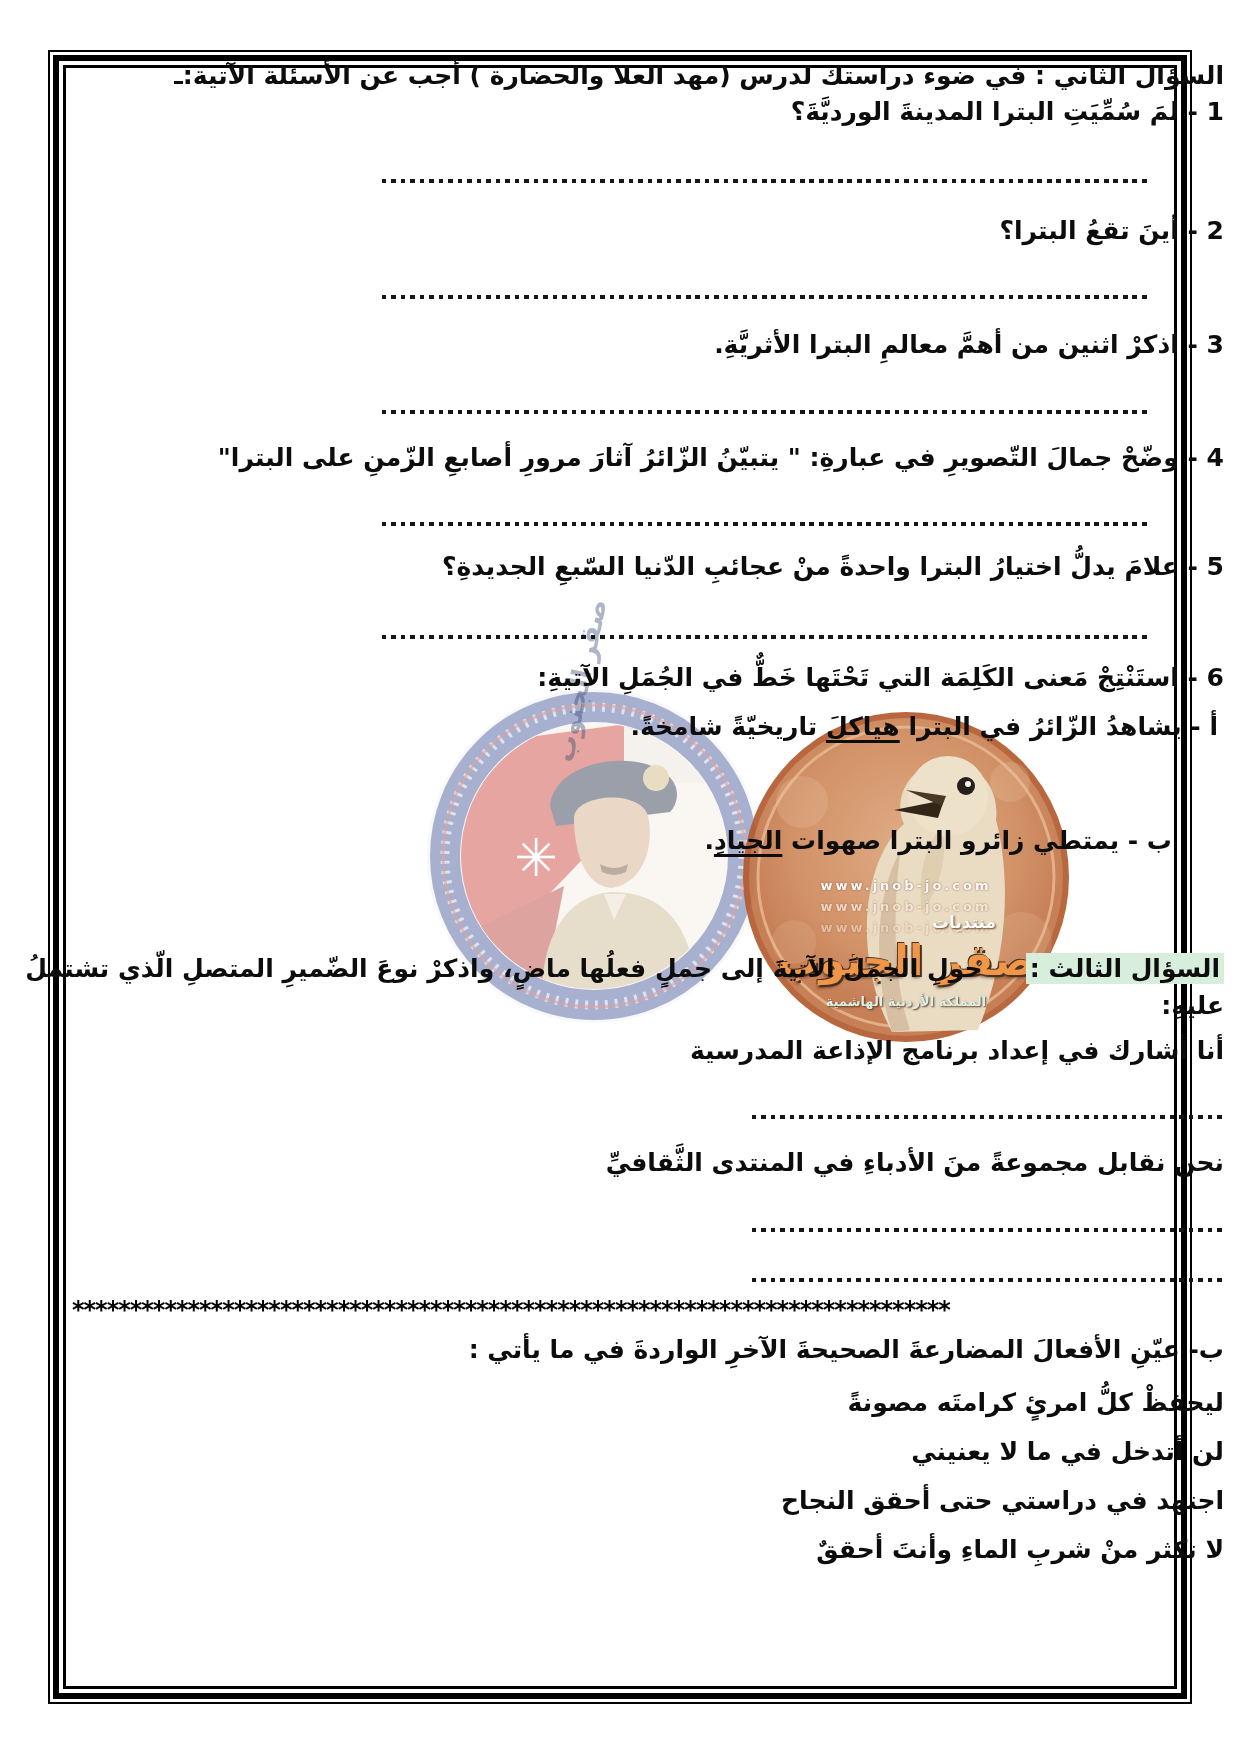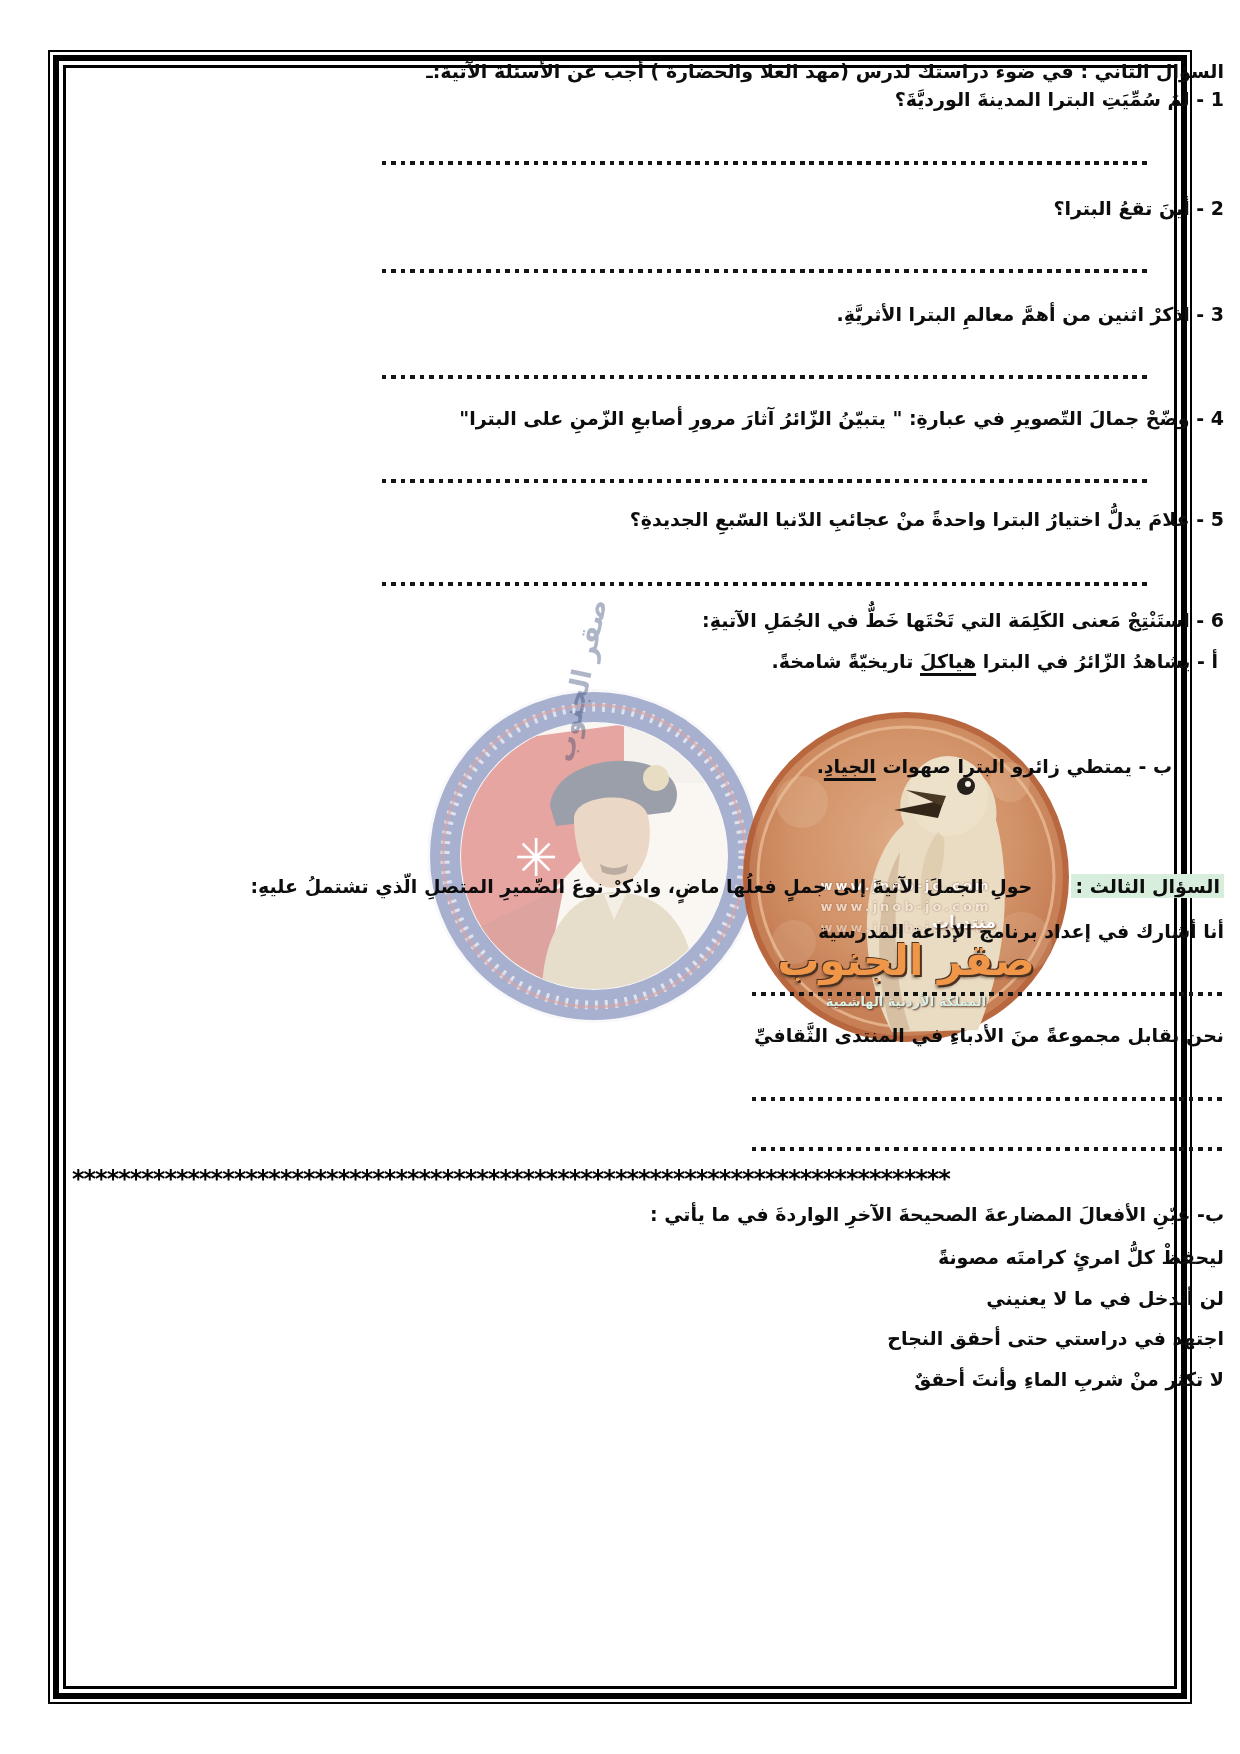--- a/index.html
+++ b/index.html
@@ -4,21 +4,21 @@
 <style>
   html,body{margin:0;padding:0;background:#fff;}
   .page{position:relative;width:1240px;height:1754px;background:#fff;overflow:hidden;
         font-family:"DejaVu Sans",sans-serif;direction:rtl;}
   
   .frame1{position:absolute;inset:50px 48px;border:2px solid #000;}
   .frame2{position:absolute;inset:3px;border:6px solid #000;}
   .frame3{position:absolute;inset:4px;border:3px solid #000;}
 
   .content{position:absolute;inset:0;padding:58px 16px 0 16px;z-index:2;overflow:hidden;}
-  .row{font-size:19px;font-weight:bold;color:#0d0d0d;line-height:1.45;text-align:right;}
+  .row{font-size:25px;font-weight:bold;color:#0d0d0d;line-height:1.45;text-align:right;}
   .u{text-decoration:underline;text-underline-offset:5px;text-decoration-thickness:2.5px;}
   .dots{height:4px;background:repeating-linear-gradient(90deg,#161616 0 4.5px,transparent 4.5px 9.5px);}
   .dots.long{width:765px;margin-left:auto;margin-right:77px;}
   .dots.short{width:470px;margin-left:auto;margin-right:2px;}
   .hl{background:#d8eedd;padding:1px 4px;}
   .stars{direction:ltr;text-align:left;font-size:24px;font-weight:bold;letter-spacing:-1px;
          padding-left:56px;white-space:nowrap;overflow:hidden;}
 
   
   .wm{position:absolute;z-index:1;}
@@ -139,21 +139,21 @@
     <div class="row" style="margin-top:78px;padding-right:52px">
       <span>ب - يمتطي زائرو البترا صهوات </span><span class="u">الجيادِ</span><span>.</span>
     </div>
 
     <div class="row" style="margin-top:92px">
       <span class="hl">السؤال الثالث :</span>
       <span style="display:inline-block;width:26px"></span>
       <span>حولِ الجملَ الآتيةَ إلى جملٍ فعلُها ماضٍ، واذكرْ نوعَ الضّميرِ المتصلِ الّذي تشتملُ عليهِ:</span>
     </div>
 
-    <div class="row" style="margin-top:18px">أنا أشارك في إعداد برنامج الإذاعة المدرسية</div>
+    <div class="row" style="margin-top:9px">أنا أشارك في إعداد برنامج الإذاعة المدرسية</div>
     <div class="dots short" style="margin-top:46px"></div>
 
     <div class="row" style="margin-top:26px">نحن نقابل مجموعةً منَ الأدباءِ في المنتدى الثَّقافيِّ</div>
     <div class="dots short" style="margin-top:47px"></div>
 
     <div class="dots short" style="margin-top:46px"></div>
 
     <div class="stars" style="margin-top:14px">****************************************************************************</div>
 
     <div class="row" style="margin-top:8px;padding-left:77px">ب- عيّنِ الأفعالَ المضارعةَ الصحيحةَ الآخرِ الواردةَ في ما يأتي :</div>

